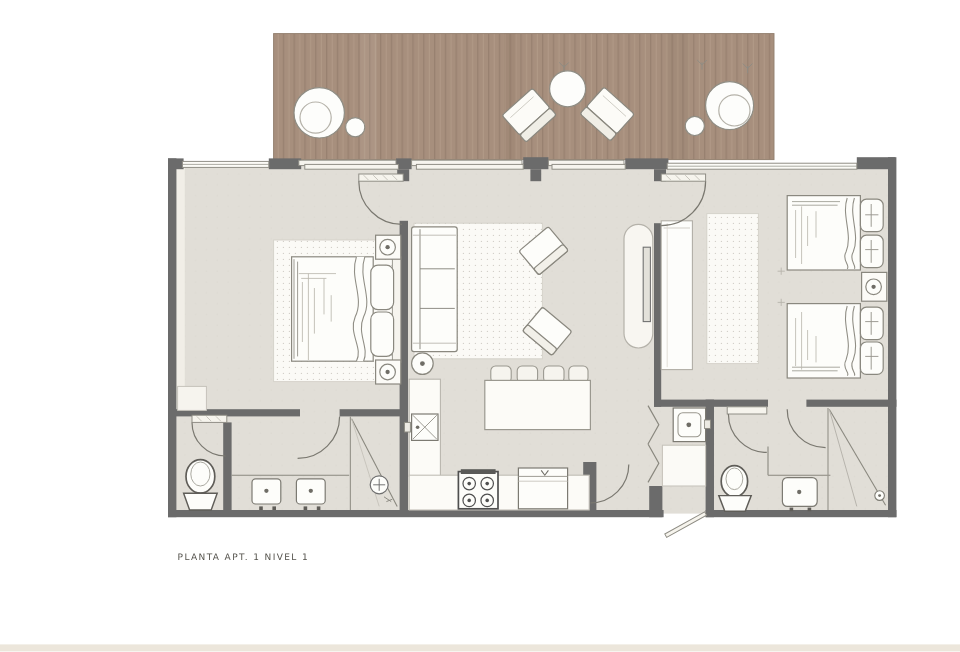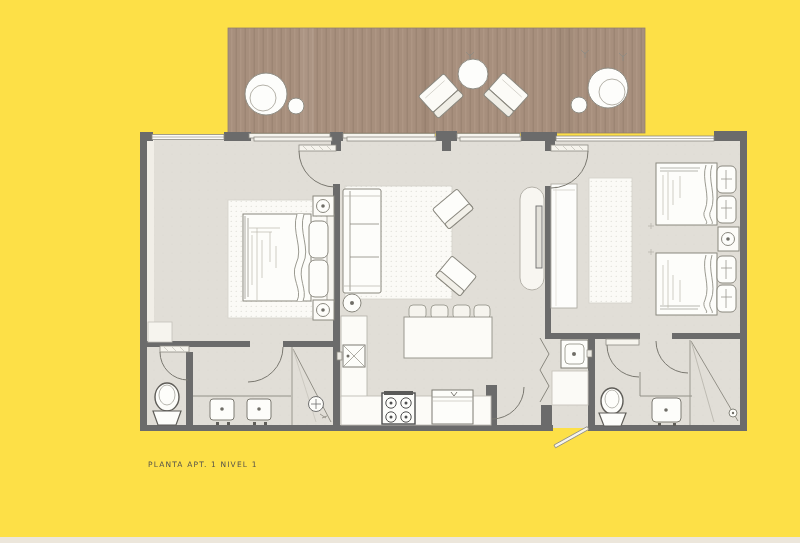--- a/index.html
+++ b/index.html
@@ -1,17 +1,17 @@
 <!DOCTYPE html>
 <html><head>
 <meta charset="utf-8">
 <style>
   html,body{margin:0;padding:0;}
   body{background:#f4efe6;font-family:"Liberation Sans",sans-serif;}
-  #stage{position:relative;width:800px;height:543px;background:#fde047;overflow:hidden;}
+  #stage{position:relative;width:800px;height:543px;background:#ffffff;overflow:hidden;}
   #plan-svg{position:absolute;left:0;top:0;}
   #caption{
     position:absolute;left:148px;top:460px;
     font-size:7.5px;letter-spacing:1.15px;color:#53514b;
     font-family:"DejaVu Sans","Liberation Sans",sans-serif;
     white-space:nowrap;
   }
   #bottom-strip{position:absolute;left:0;top:537px;width:800px;height:6px;background:#ece6db;}
 </style>
 </head>

